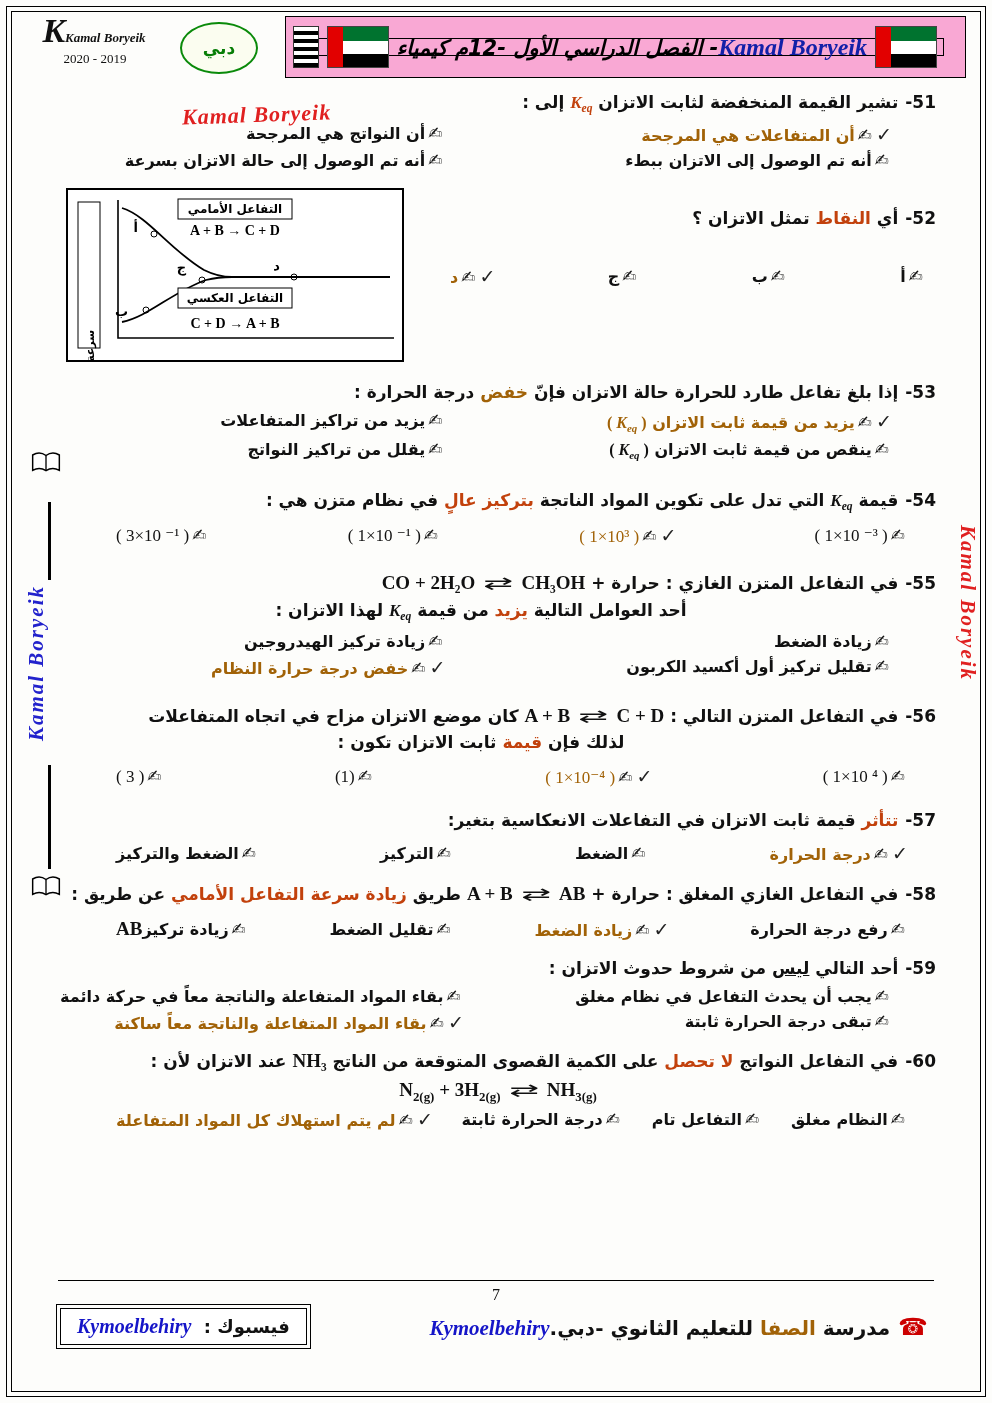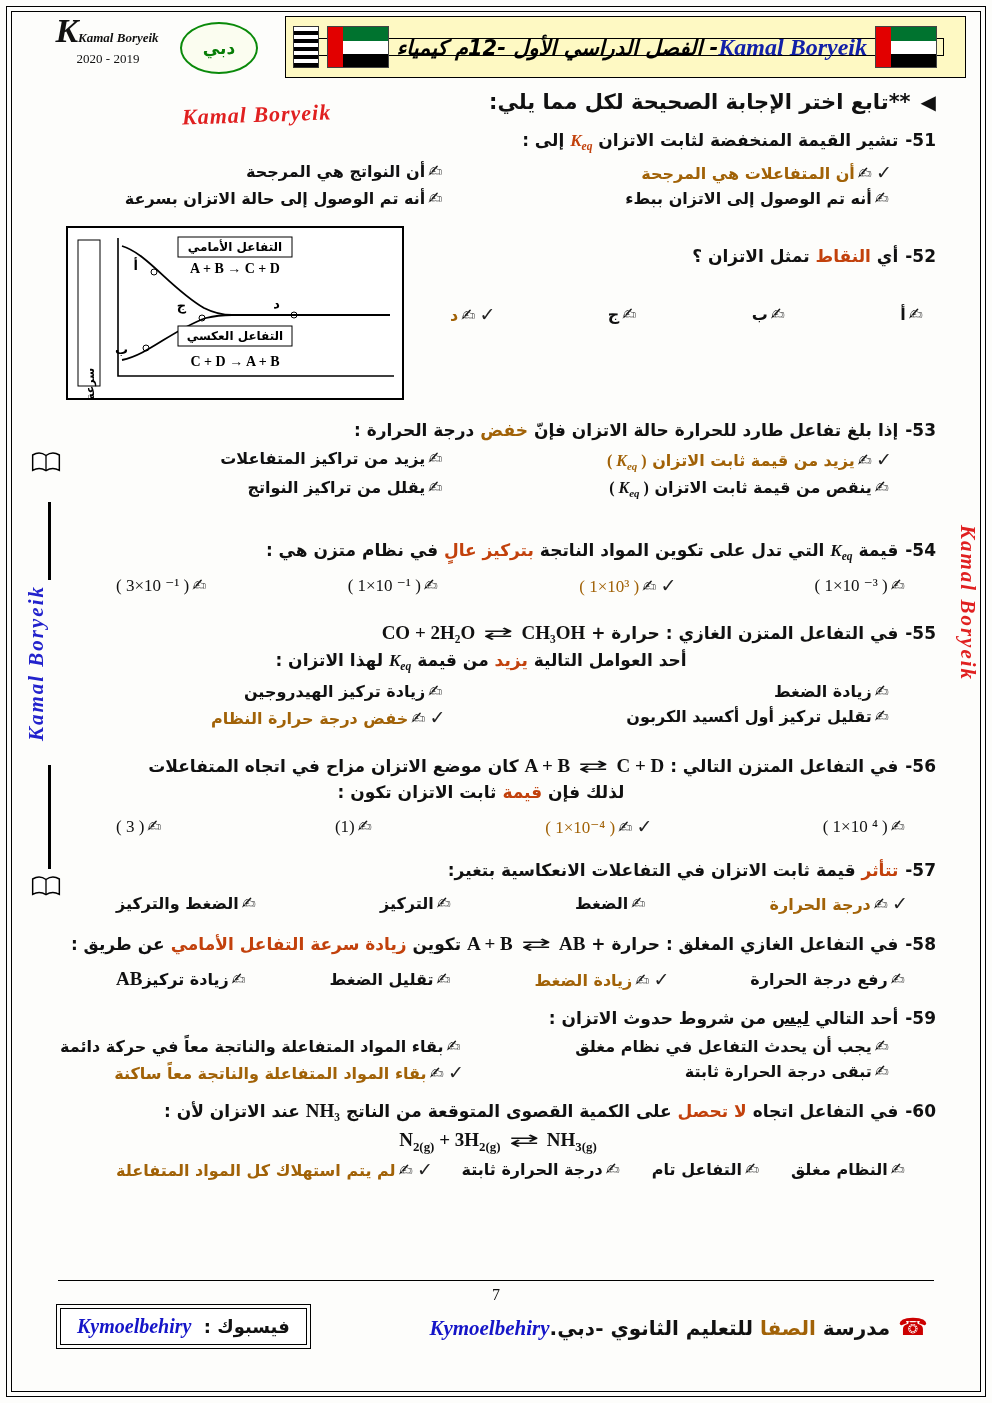--- a/index.html
+++ b/index.html
@@ -5,32 +5,32 @@
   * { margin:0; padding:0; box-sizing:border-box; }
   html,body { width:992px; height:1403px; }
   body {
     position:relative; background:#fdfdfb; overflow:hidden;
     font-family:"DejaVu Sans", sans-serif; direction:rtl; color:#111;
   }
   .page-border-outer { position:absolute; inset:6px; border:1.6px solid #000; pointer-events:none; }
   .page-border-inner { position:absolute; inset:11px; border:1px solid #000; pointer-events:none; }
 
   
-  .logo { position:absolute; top:14px; left:38px; width:140px; text-align:center; }
+  .logo { position:absolute; top:14px; left:25px; width:140px; text-align:center; }
   .logo-script { font-family:"Liberation Serif", serif; font-style:italic; font-weight:bold; line-height:1; }
   .logo-K { font-size:34px; }
   .logo-name { font-size:13px; margin-right:2px; }
   .logo-years { font-size:13px; font-family:"Liberation Serif", serif; direction:ltr; margin-top:3px; }
   .badge-dubai {
     position:absolute; top:22px; left:180px; width:78px; height:52px;
     border:2.5px solid #0a8a0a; border-radius:50%; background:#fbfdf0;
     display:flex; align-items:center; justify-content:center;
     color:#067d06; font-weight:bold; font-size:17px;
   }
-  .header-box { position:absolute; top:16px; right:26px; left:285px; height:62px; border:1.6px solid #000; padding:21px; background:#fef9c3; }
+  .header-box { position:absolute; top:16px; right:26px; left:285px; height:62px; border:1.6px solid #000; padding:21px; background:#f9a8d4; }
   .header-box-inner { border:1px solid #000; height:100%; display:flex; align-items:center; padding:0 6px; gap:8px; }
   .header-title { flex:1; text-align:center; white-space:nowrap; }
   .header-title .en { font-family:"Liberation Serif", serif; font-style:italic; font-weight:bold; font-size:24px; color:#1220a8; }
   .header-title .ar { font-weight:bold; font-size:21px; font-style:italic; color:#000; }
   .uae-flag { position:relative; display:inline-block; width:62px; height:42px; border:1px solid #444; flex:0 0 auto; }
   .uae-flag .fr { position:absolute; left:0; top:0; width:15px; height:100%; background:#e20000; }
   .uae-flag .fg { position:absolute; left:15px; right:0; top:0; height:34%; background:#00732f; }
   .uae-flag .fw { position:absolute; left:15px; right:0; top:34%; height:33%; background:#fff; }
   .uae-flag .fb { position:absolute; left:15px; right:0; top:67%; height:33%; background:#000; }
   .flag-stripes { width:26px; height:42px; flex:0 0 auto;
@@ -146,23 +146,20 @@
 </div>
 <div class="book-icon book-2">
   <svg viewBox="0 0 24 16" width="32" height="22">
       <path d="M2 2 C5 0.2,9 0.2,12 2.4 C15 0.2,19 0.2,22 2 L22 13.5 C19 11.8,15 11.8,12 13.8 C9 11.8,5 11.8,2 13.5 Z" fill="#fff" stroke="#000" stroke-width="1.1"></path>
       <line x1="12" y1="2.4" x2="12" y2="13.8" stroke="#000" stroke-width="1"></line>
     </svg>
 </div>
 
 <main class="content">
 
-  <div class="intro-line">
-    <span class="intro-arrow">◀</span><span>**تابع  اختر الإجابة الصحيحة لكل مما يلي:</span>
-  </div>
 
   <div class="q" style="margin-bottom:18px">
     <div class="qline">
       <span class="qnum">51-</span><span>تشير القيمة المنخفضة لثابت الاتزان </span><span class="keq blue"><span class="kk">K</span><sub>eq</sub></span><span> إلى :</span>
     </div>
     <div class="opts2">
       <span class="opt"><span class="check">✓</span><span class="pen">✍</span><span class="red">أن المتفاعلات هي المرجحة</span></span>
       <span class="opt"><span class="pen">✍</span><span>أن النواتج هي المرجحة</span></span>
       <span class="opt"><span class="pen">✍</span><span>أنه تم الوصول إلى الاتزان ببطء</span></span>
       <span class="opt"><span class="pen">✍</span><span>أنه تم الوصول إلى حالة الاتزان بسرعة</span></span>
@@ -203,21 +200,21 @@
           <text x="62" y="128" font-size="13" font-weight="bold">ب</text>
           <circle cx="136" cy="92" r="3" fill="none" stroke="#000" stroke-width="1"></circle>
           <text x="120" y="84" font-size="13" font-weight="bold">ج</text>
           <circle cx="228" cy="89" r="3" fill="none" stroke="#000" stroke-width="1"></circle>
           <text x="214" y="82" font-size="13" font-weight="bold">د</text>
         </svg>
       </div>
     </div>
   </div>
 
-  <div class="q" style="margin-bottom:38px">
+  <div class="q" style="margin-bottom:26px">
     <div class="qline">
       <span class="qnum">53-</span><span>إذا بلغ تفاعل طارد للحرارة حالة الاتزان فإنّ </span><span class="red">خفض</span><span> درجة الحرارة :</span>
     </div>
     <div class="opts2">
       <span class="opt"><span class="check">✓</span><span class="pen">✍</span><span class="red"><span>يزيد من قيمة ثابت الاتزان </span><span class="keqwrap"><span>( </span><span class="keq"><span class="kk">K</span><sub>eq</sub></span><span> )</span></span></span></span>
       <span class="opt"><span class="pen">✍</span><span>يزيد من تراكيز المتفاعلات</span></span>
       <span class="opt"><span class="pen">✍</span><span><span>ينقص من قيمة ثابت الاتزان </span><span class="keqwrap"><span>( </span><span class="keq"><span class="kk">K</span><sub>eq</sub></span><span> )</span></span></span></span>
       <span class="opt"><span class="pen">✍</span><span>يقلل من تراكيز النواتج</span></span>
     </div>
   </div>
@@ -271,21 +268,21 @@
     <div class="optsrow">
       <span class="opt"><span class="check">✓</span><span class="pen">✍</span><span class="red">درجة الحرارة</span></span>
       <span class="opt"><span class="pen">✍</span><span>الضغط</span></span>
       <span class="opt"><span class="pen">✍</span><span>التركيز</span></span>
       <span class="opt"><span class="pen">✍</span><span>الضغط والتركيز</span></span>
     </div>
   </div>
 
   <div class="q" style="margin-bottom:16px">
     <div class="qline">
-      <span class="qnum">58-</span><span>في التفاعل الغازي المغلق : حرارة + </span><span class="ltr formula">AB</span><span class="eqarr">⇄</span><span class="ltr formula">A + B</span><span> تكوين </span><span class="blue">زيادة سرعة التفاعل الأمامي</span><span> عن طريق :</span>
+      <span class="qnum">58-</span><span>في التفاعل الغازي المغلق : حرارة + </span><span class="ltr formula">AB</span><span class="eqarr">⇄</span><span class="ltr formula">A + B</span><span> طريق </span><span class="blue">زيادة سرعة التفاعل الأمامي</span><span> عن طريق :</span>
     </div>
     <div class="optsrow">
       <span class="opt"><span class="pen">✍</span><span>رفع درجة الحرارة</span></span>
       <span class="opt"><span class="check">✓</span><span class="pen">✍</span><span class="red">زيادة الضغط</span></span>
       <span class="opt"><span class="pen">✍</span><span>تقليل الضغط</span></span>
       <span class="opt"><span class="pen">✍</span><span><span>زيادة تركيز</span><span class="ltr formula">AB</span></span></span>
     </div>
   </div>
 
   <div class="q" style="margin-bottom:14px">
@@ -295,21 +292,21 @@
     <div class="opts2">
       <span class="opt"><span class="pen">✍</span><span>يجب أن يحدث التفاعل في نظام مغلق</span></span>
       <span class="opt"><span class="pen">✍</span><span>بقاء المواد المتفاعلة والناتجة معاً في حركة دائمة</span></span>
       <span class="opt"><span class="pen">✍</span><span>تبقى درجة الحرارة ثابتة</span></span>
       <span class="opt"><span class="check">✓</span><span class="pen">✍</span><span class="red">بقاء المواد المتفاعلة والناتجة معاً  ساكنة</span></span>
     </div>
   </div>
 
   <div class="q">
     <div class="qline">
-      <span class="qnum">60-</span><span>في التفاعل اتجاه </span><span class="blue">لا تحصل</span><span> على الكمية القصوى المتوقعة من الناتج </span><span class="ltr formula">NH₃</span><span> عند الاتزان لأن :</span>
+      <span class="qnum">60-</span><span>في التفاعل النواتج </span><span class="blue">لا تحصل</span><span> على الكمية القصوى المتوقعة من الناتج </span><span class="ltr formula">NH₃</span><span> عند الاتزان لأن :</span>
     </div>
     <div class="formula-line">
       <span>N</span><sub>2(g)</sub><span> + 3H</span><sub>2(g)</sub><span class="eqarr">⇄</span><span>NH</span><sub>3(g)</sub>
     </div>
     <div class="optsrow" style="margin-top:4px">
       <span class="opt"><span class="pen">✍</span><span>النظام مغلق</span></span>
       <span class="opt"><span class="pen">✍</span><span>التفاعل تام</span></span>
       <span class="opt"><span class="pen">✍</span><span>درجة الحرارة ثابتة</span></span>
       <span class="opt"><span class="check">✓</span><span class="pen">✍</span><span class="red">لم يتم استهلاك كل المواد المتفاعلة</span></span>
     </div>

